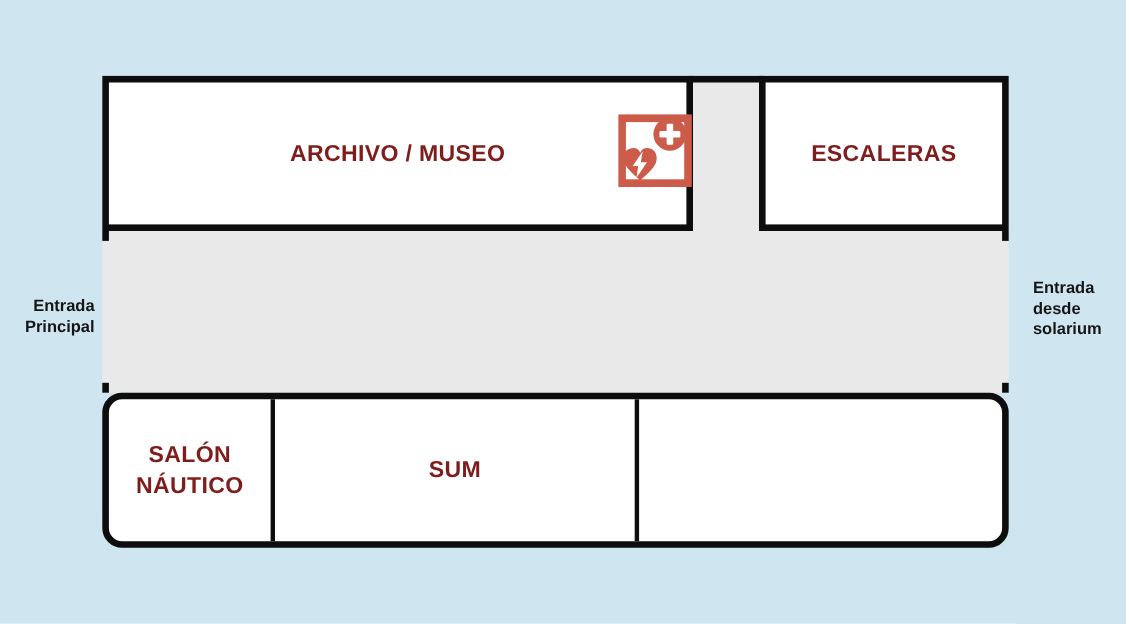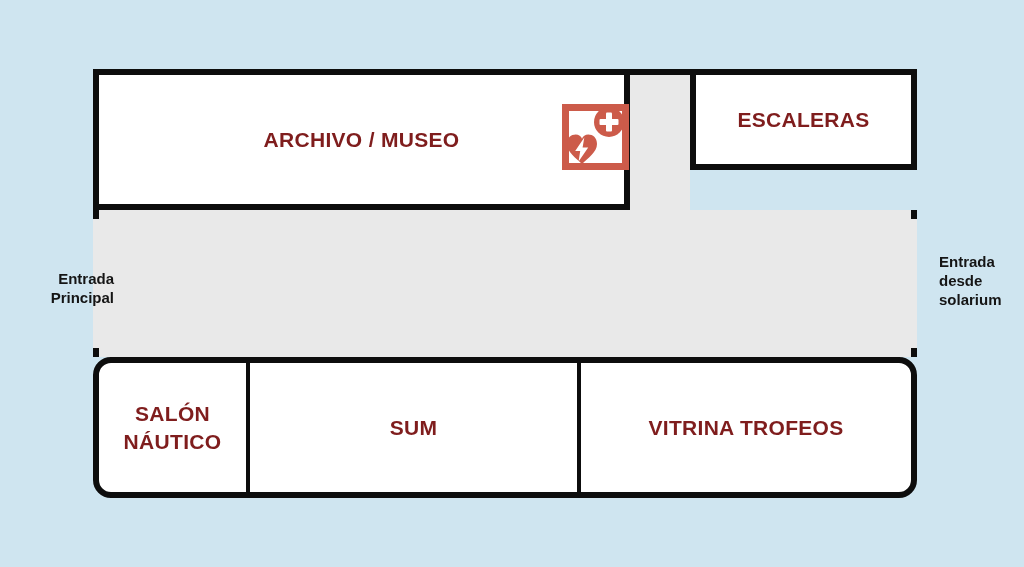--- a/index.html
+++ b/index.html
@@ -79,37 +79,34 @@
 
   <div class="wall" style="left:93px;top:210px;width:6px;height:9px;"></div>
   <div class="wall" style="left:93px;top:348px;width:6px;height:9px;"></div>
   <div class="wall" style="left:911px;top:210px;width:6px;height:9px;"></div>
   <div class="wall" style="left:911px;top:348px;width:6px;height:9px;"></div>
 
   <div class="room" style="left:93px;top:69px;width:537px;height:141px;">
     <span class="room-label">ARCHIVO / MUSEO</span>
   </div>
 
-  <div class="room" style="left:690px;top:69px;width:227px;height:101px;">
+  <div class="room" style="left:690px;top:69px;width:227px;height:141px;">
     <span class="room-label">ESCALERAS</span>
   </div>
 
   <div class="bottom-block" style="left:93px;top:357px;width:824px;height:141px;border-radius:18px;">
     <div class="cell cell-divider" style="width:151px;">
       <span class="room-label" style="max-width:120px;">SALÓN NÁUTICO</span>
     </div>
     <div class="cell cell-divider" style="width:331px;">
       <span class="room-label">SUM</span>
     </div>
-    <div class="cell" style="flex:1;">
-      <span class="room-label">VITRINA TROFEOS</span>
-    </div>
   </div>
 
-  <div class="entrance-label" style="left:0;top:269px;width:86px;text-align:right;margin-left:28px;">Entrada Principal</div>
+  <div class="entrance-label" style="left:0;top:269px;width:86px;text-align:right;">Entrada Principal</div>
 
   <div class="entrance-label" style="left:939px;top:252px;width:88px;text-align:left;">Entrada desde solarium</div>
 
   <svg class="aed" viewBox="0 0 67 67" xmlns="http://www.w3.org/2000/svg">
     <rect x="3.5" y="4.5" width="60" height="59" fill="#ffffff" stroke="#cc5b4a" stroke-width="7"></rect>
     <path fill="#cc5b4a" d="M20 61
       C 14 55, 5 49, 5 41
       C 5 34.5, 9.2 31.5, 13.7 31.5
       C 16.8 31.5, 19.2 33.2, 20 35.8
       C 20.8 33.2, 23.2 31.5, 26.3 31.5

